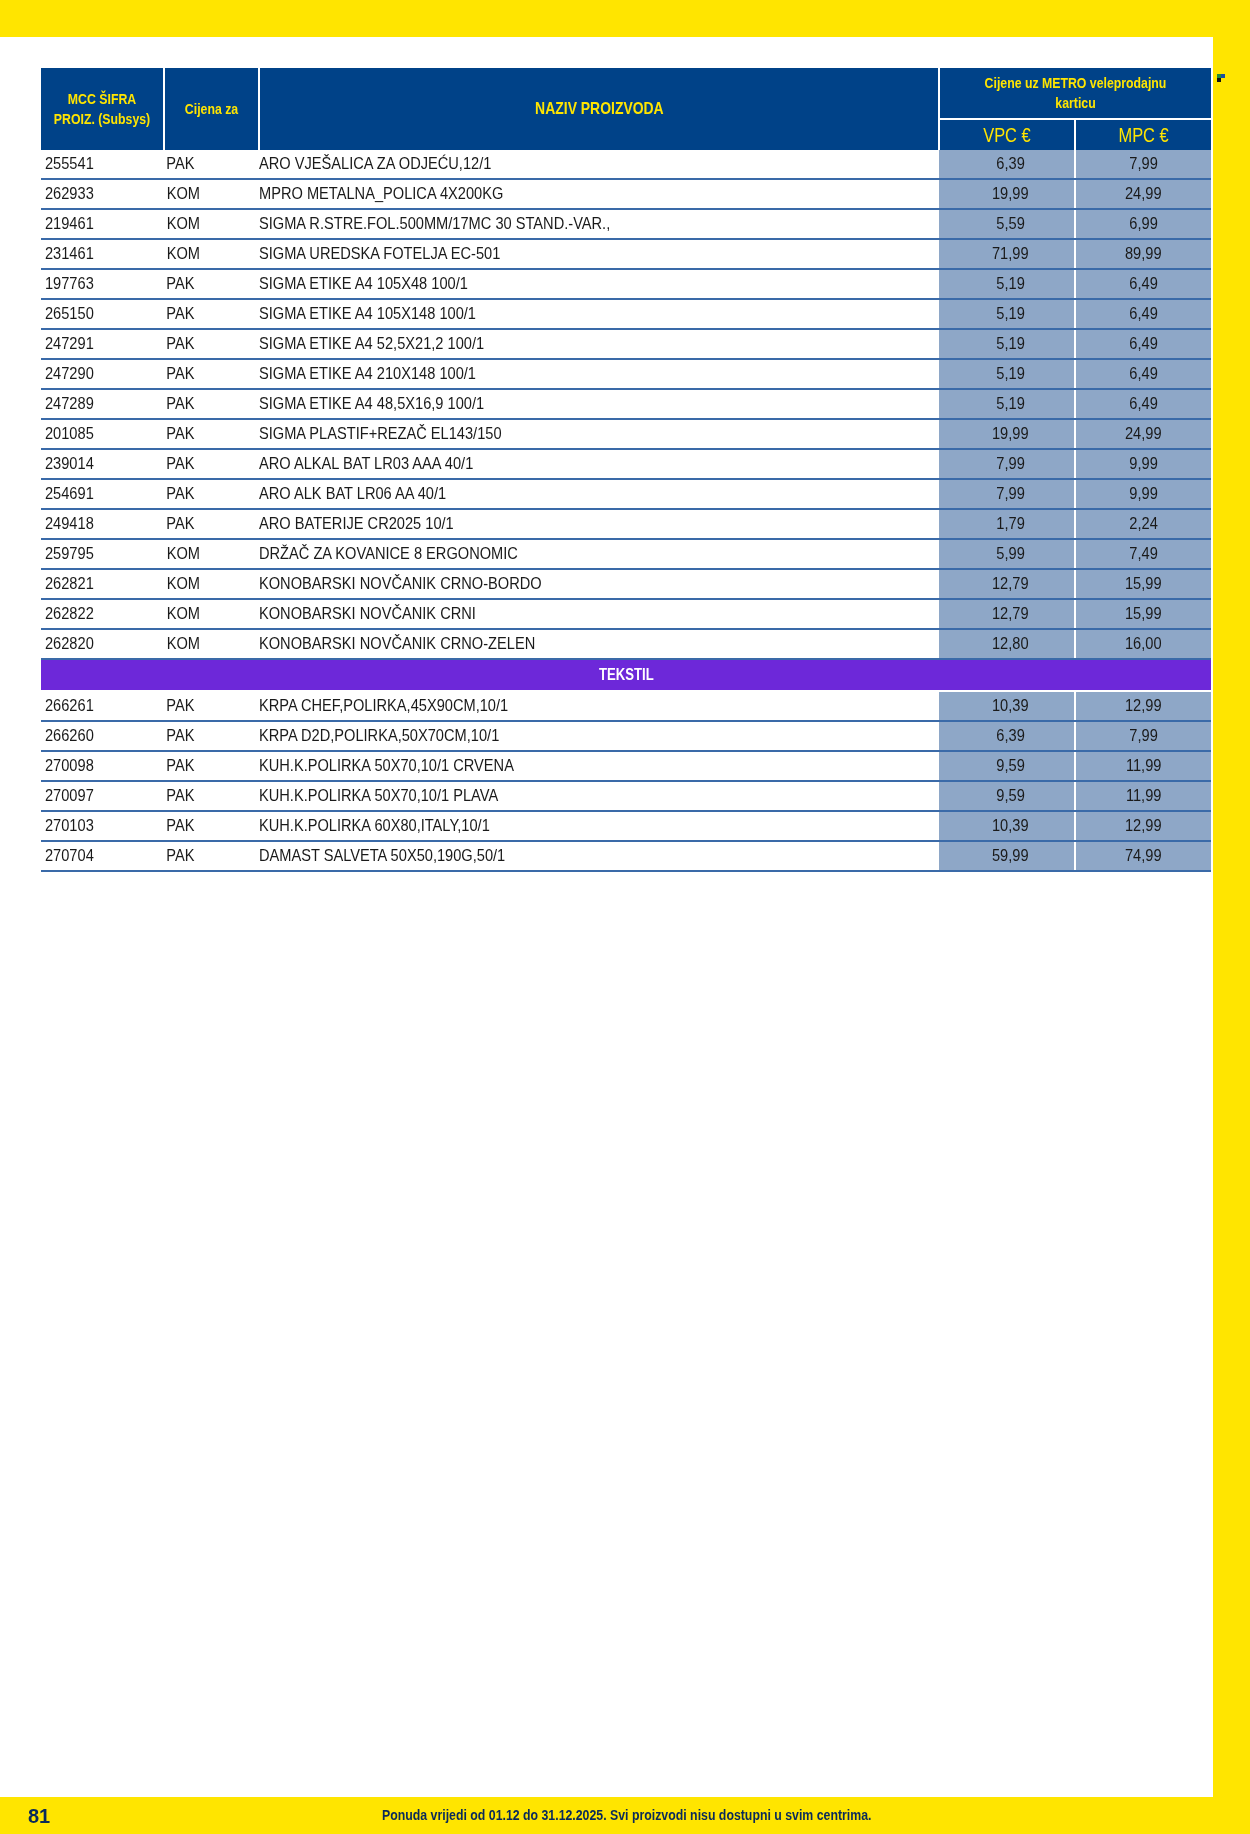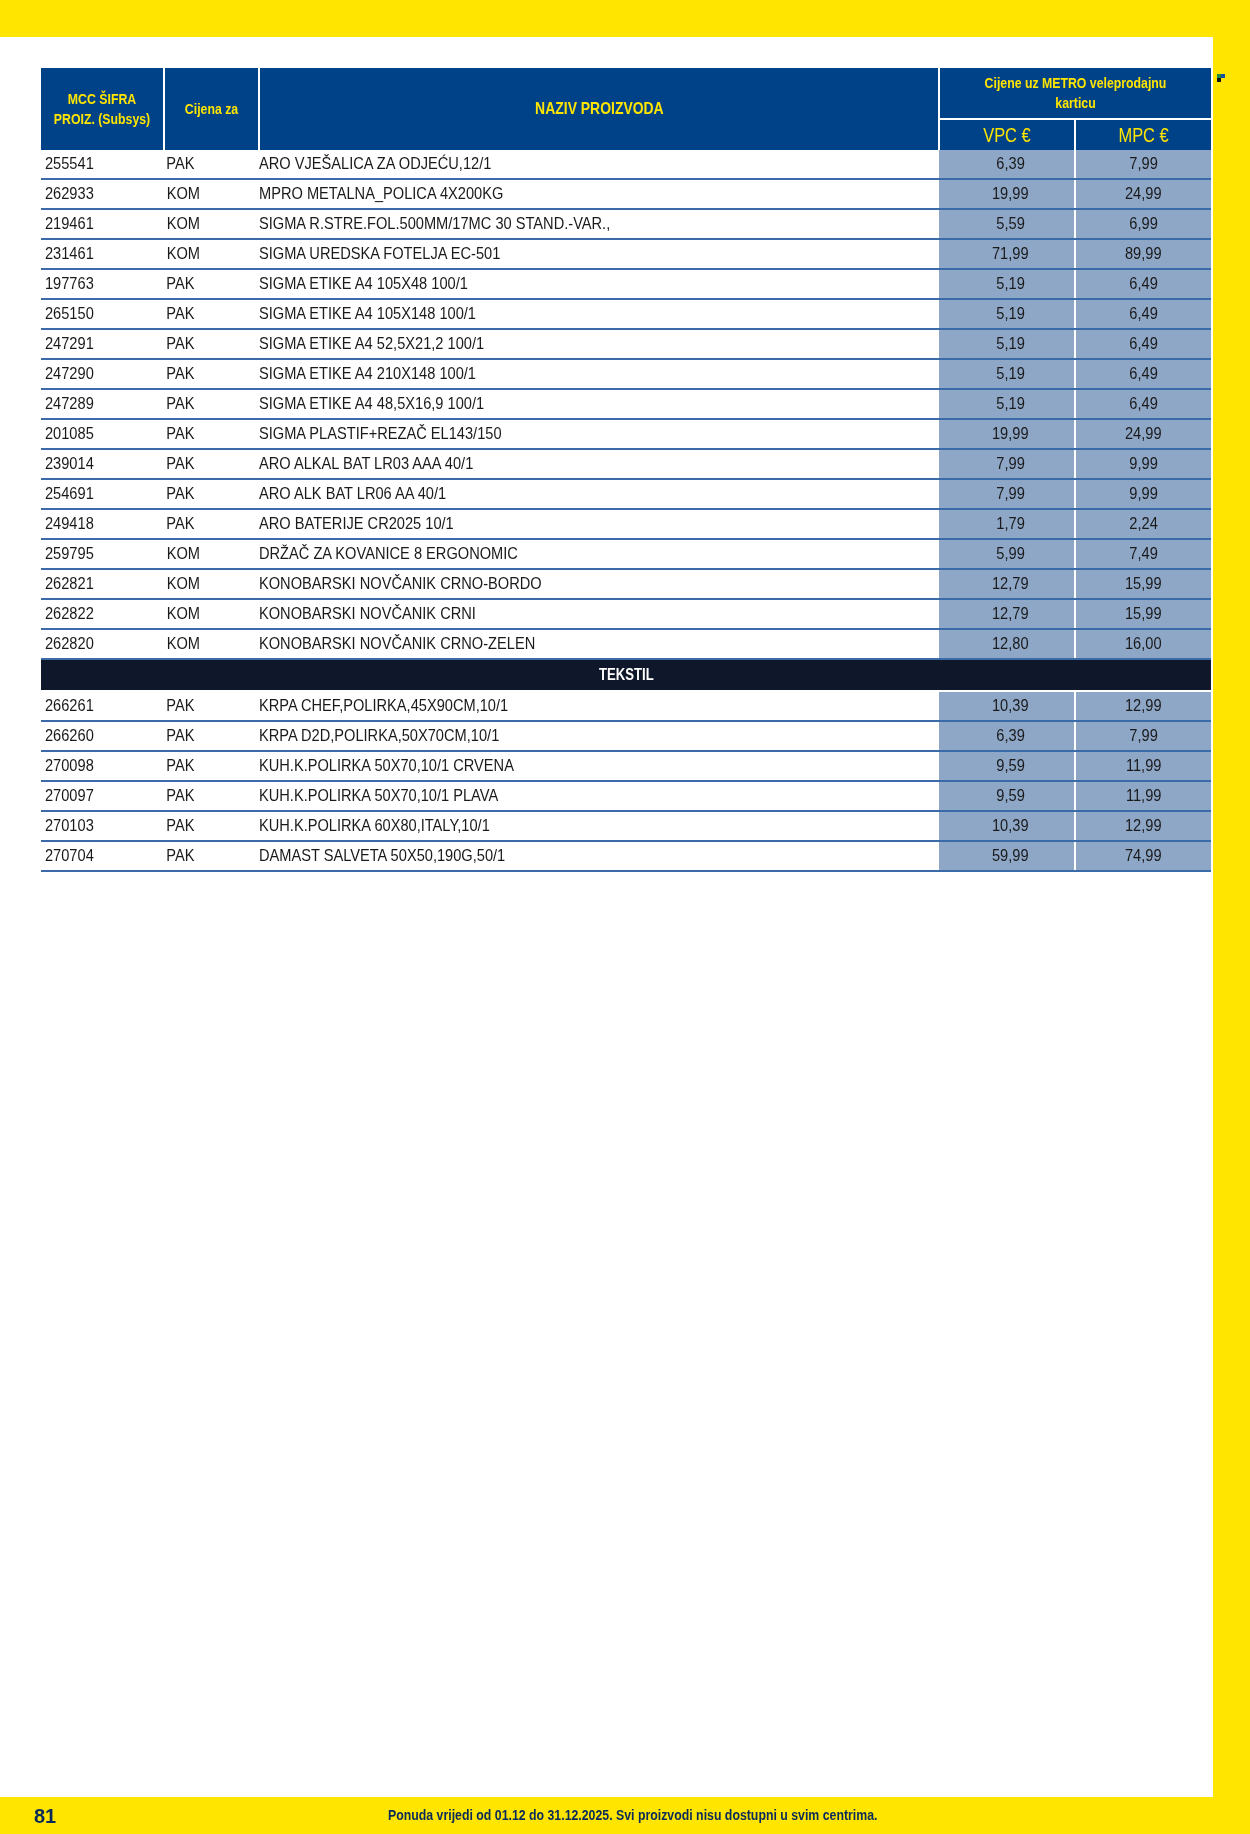--- a/index.html
+++ b/index.html
@@ -39,25 +39,25 @@
     border-bottom: 2px solid #3a6aa8;
     white-space: nowrap; overflow: hidden;
   }
   tbody td.code, tbody td.unit { text-align: left; }
   tbody td.name { padding-left: 0; }
   tbody td.price { background: #8ea7c7; text-align: center; }
   tbody td.price.vpc { border-right: 2px solid #ffffff; padding-left: 8px; }
   tbody td .t { display: inline-block; transform: scaleX(0.86); transform-origin: left center; }
   tbody td.code .t, tbody td.unit .t, tbody td.price .t { transform-origin: center; }
   tr.section td {
-    background: #0f172a; color: #ffffff; font-weight: bold; text-align: center;
+    background: #6d28d9; color: #ffffff; font-weight: bold; text-align: center;
     font-size: 16px; height: 30px; border-bottom: 2px solid #ffffff;
   }
   .footer {
-    position: absolute; left: 8px; top: 1797px; width: 1210px; height: 37px;
+    position: absolute; left: 2px; top: 1797px; width: 1210px; height: 37px;
   }
   .page-number {
     position: absolute; left: 26px; top: 8px; font-size: 20px; font-weight: bold; color: #0a2a5a;
   }
   .footer-note {
     position: absolute; left: 380px; top: 10px; font-size: 14px; font-weight: bold; color: #0a2a5a;
     transform: scaleX(0.88); transform-origin: left center; white-space: nowrap;
   }
 </style>
 </head>

